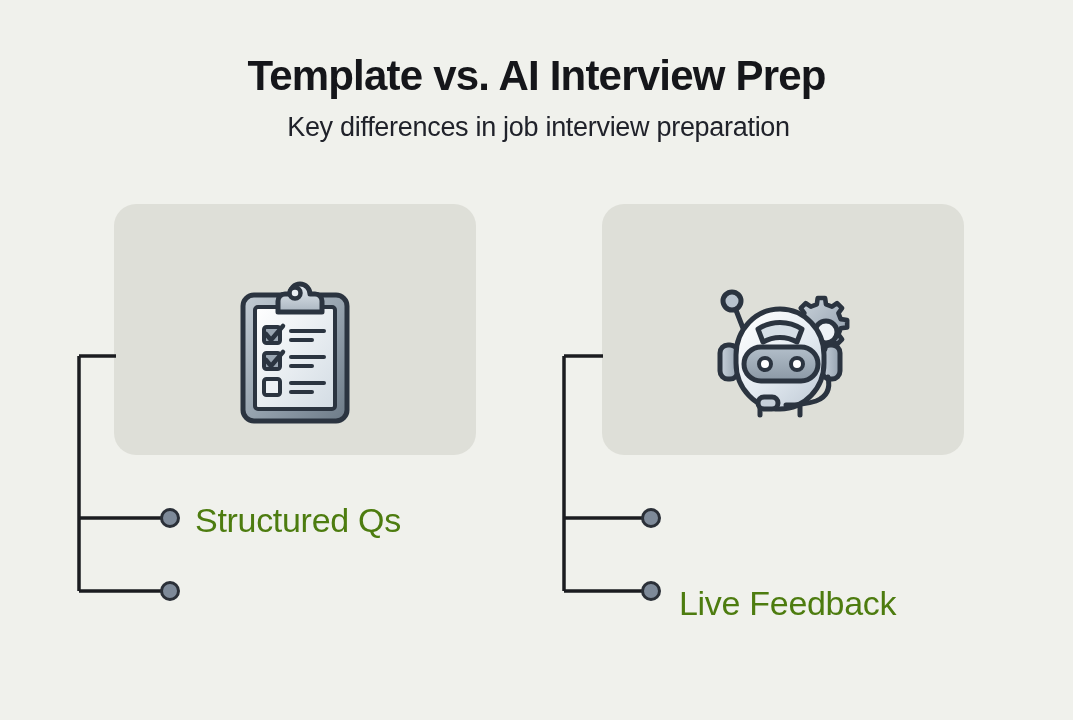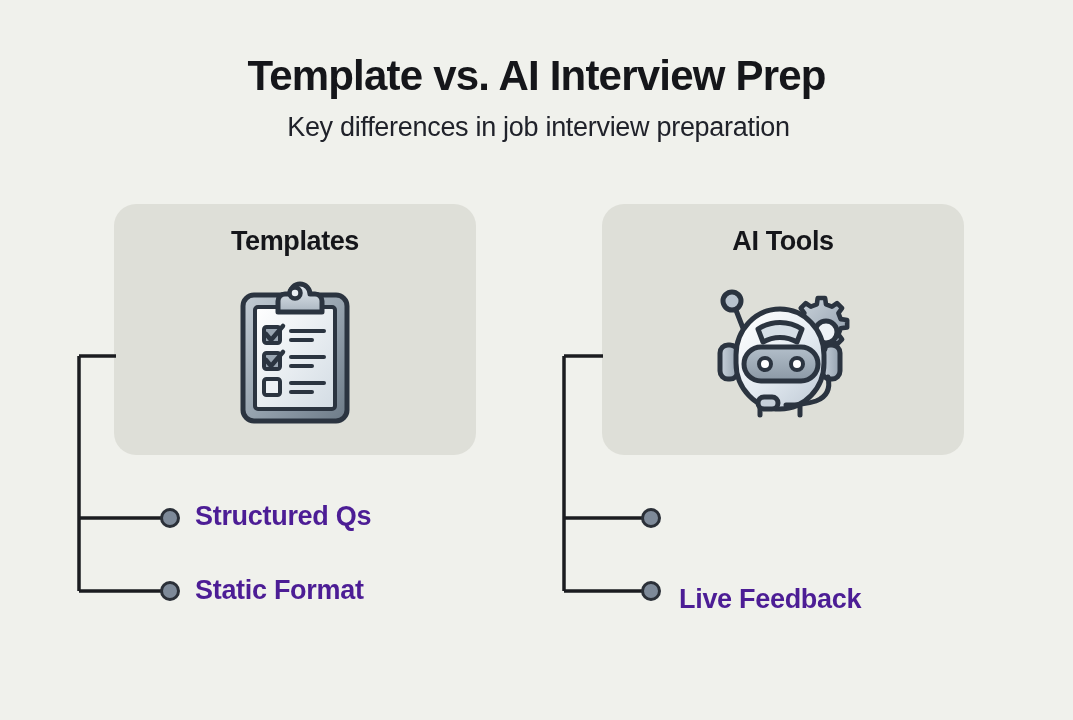--- a/index.html
+++ b/index.html
@@ -87,44 +87,42 @@
   .bracket {
     position: absolute;
     pointer-events: none;
   }
   .bracket.left  { left: 60px;  top: 340px; }
   .bracket.right { left: 545px; top: 340px; }
 
   
   .bullet-label {
     position: absolute;
-    font-size: 27px;
-    color: #4c1d95;
+    font-size: 34px;
+    color: #4d7c0f;
     letter-spacing: -0.3px;
     white-space: nowrap;
     line-height: 1;
-    font-weight: bold;
   }
   .bullet-label.l1 { left: 195px; top: 503px; }
   .bullet-label.l2 { left: 195px; top: 577px; }
   .bullet-label.r1 { left: 679px; top: 503px; }
   .bullet-label.r2 { left: 679px; top: 577px; margin-top: 9px; }
 </style>
 </head>
 <body>
 
 <div id="infographic">
 
   <div class="header">
     <h1 class="title">Template vs. AI Interview Prep</h1>
     <p class="subtitle">Key differences in job interview preparation</p>
   </div>
 
   <div class="card left">
-    <div class="card-title">Templates</div>
     <div class="card-icon">
       <svg width="120" height="150" viewBox="0 0 120 150" aria-hidden="true">
         <defs>
           <linearGradient id="clipBody" x1="0" y1="0" x2="1" y2="1">
             <stop offset="0%" stop-color="#c3ccd4"></stop>
             <stop offset="55%" stop-color="#93a0ac"></stop>
             <stop offset="100%" stop-color="#6d7b88"></stop>
           </linearGradient>
           <linearGradient id="clipPaper" x1="0" y1="0" x2="1" y2="1">
             <stop offset="0%" stop-color="#ffffff"></stop>
@@ -154,21 +152,20 @@
         <rect x="54" y="85" width="25" height="4" rx="2" fill="#2b3440"></rect>
 
         <rect x="29" y="100" width="16" height="16" rx="2.5" fill="#edf1f5" stroke="#2b3440" stroke-width="4"></rect>
         <rect x="54" y="102" width="37" height="4" rx="2" fill="#2b3440"></rect>
         <rect x="54" y="111" width="25" height="4" rx="2" fill="#2b3440"></rect>
       </svg>
     </div>
   </div>
 
   <div class="card right">
-    <div class="card-title">AI Tools</div>
     <div class="card-icon">
       <svg width="150" height="150" viewBox="0 0 150 150" aria-hidden="true">
         <defs>
           <linearGradient id="headG" x1="0.1" y1="0" x2="0.9" y2="1">
             <stop offset="0%" stop-color="#ffffff"></stop>
             <stop offset="55%" stop-color="#e3eaf1"></stop>
             <stop offset="100%" stop-color="#c0cbd6"></stop>
           </linearGradient>
           <linearGradient id="visorG" x1="0" y1="0" x2="0" y2="1">
             <stop offset="0%" stop-color="#b3bfca"></stop>
@@ -223,21 +220,20 @@
 
     <line x1="19" y1="178" x2="110" y2="178" stroke="#1b1c20" stroke-width="3.5"></line>
 
     <line x1="19" y1="251" x2="110" y2="251" stroke="#1b1c20" stroke-width="3.5"></line>
 
     <circle cx="110" cy="178" r="8.5" fill="#7e8a99" stroke="#2b3038" stroke-width="3"></circle>
     <circle cx="110" cy="251" r="8.5" fill="#7e8a99" stroke="#2b3038" stroke-width="3"></circle>
   </svg>
 
   <div class="bullet-label l1">Structured Qs</div>
-  <div class="bullet-label l2">Static Format</div>
 
   <svg class="bracket right" width="190" height="280">
     <line x1="19" y1="16" x2="19" y2="251" stroke="#1b1c20" stroke-width="3.5"></line>
     <line x1="19" y1="16" x2="58" y2="16" stroke="#1b1c20" stroke-width="3.5"></line>
     <line x1="19" y1="178" x2="106" y2="178" stroke="#1b1c20" stroke-width="3.5"></line>
     <line x1="19" y1="251" x2="106" y2="251" stroke="#1b1c20" stroke-width="3.5"></line>
     <circle cx="106" cy="178" r="8.5" fill="#7e8a99" stroke="#2b3038" stroke-width="3"></circle>
     <circle cx="106" cy="251" r="8.5" fill="#7e8a99" stroke="#2b3038" stroke-width="3"></circle>
   </svg>
 

